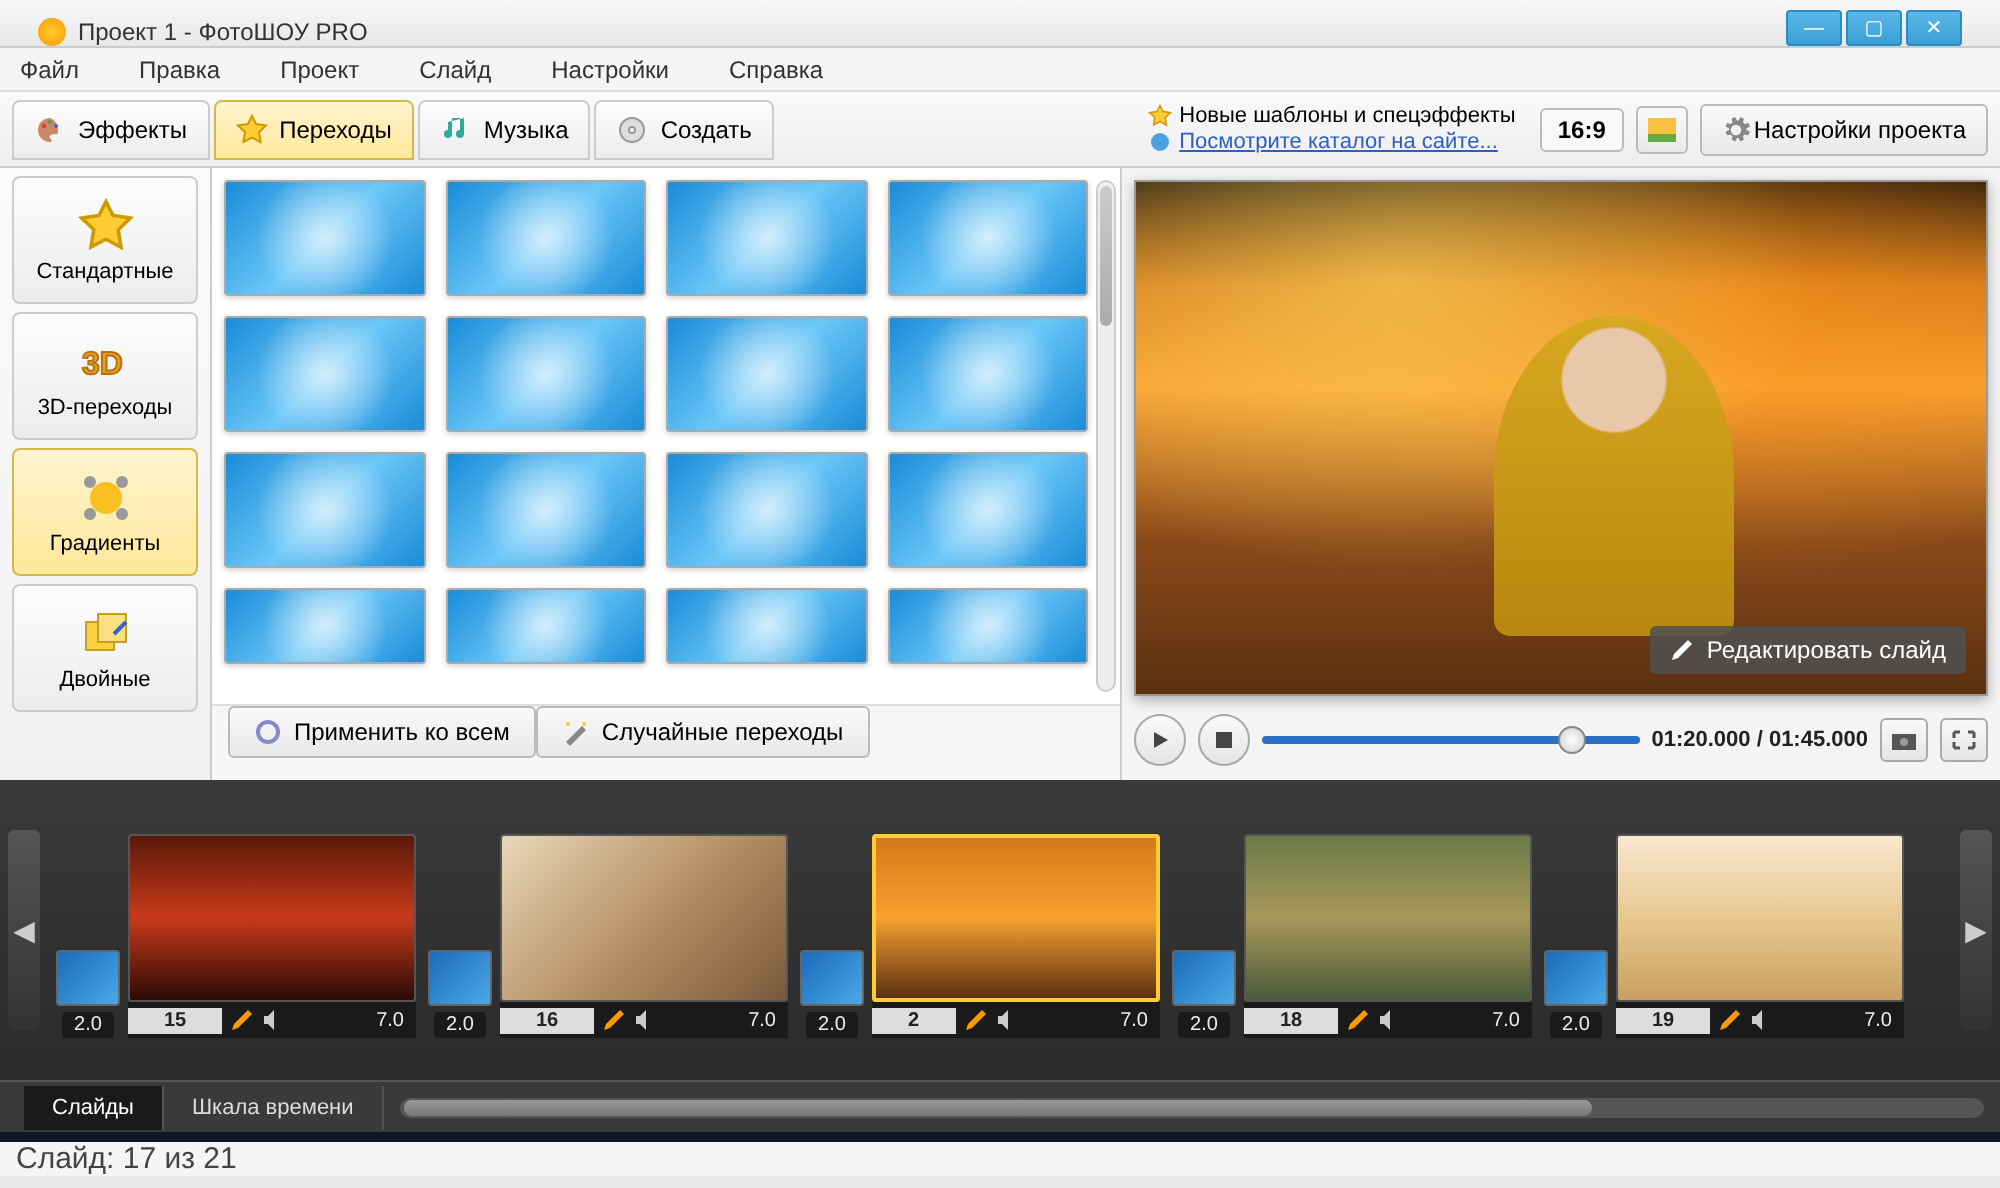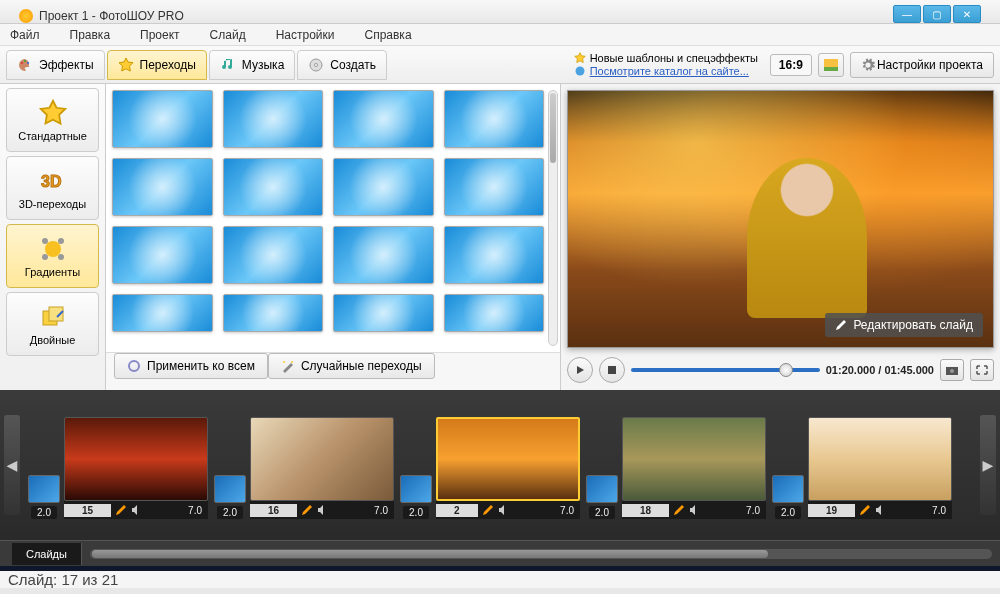--- a/index.html
+++ b/index.html
@@ -398,20 +398,23 @@
       </div>
     </div>
   </div>
   <div class="navarrow">▶</div>
 </div>
 
 <div class="bottombar">
   <div class="btab active">
       <span>Слайды</span>
     </div>
+  <div class="btab">
+      <span>Шкала времени</span>
+    </div>
   <div class="hscroll">
       <div class="hh"></div>
     </div>
 </div>
 
 <div class="status">
   <span>Слайд: 17 из 21</span>
 </div>
 
 </body></html>

